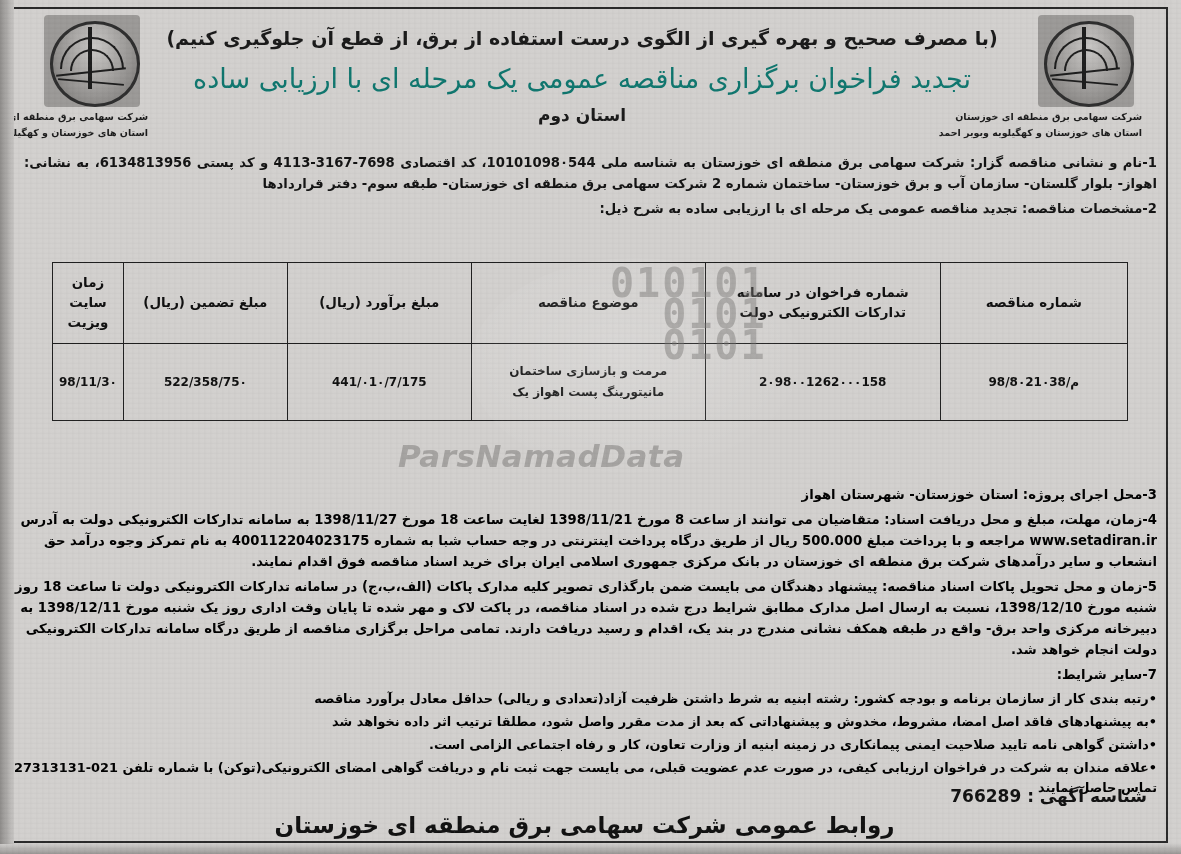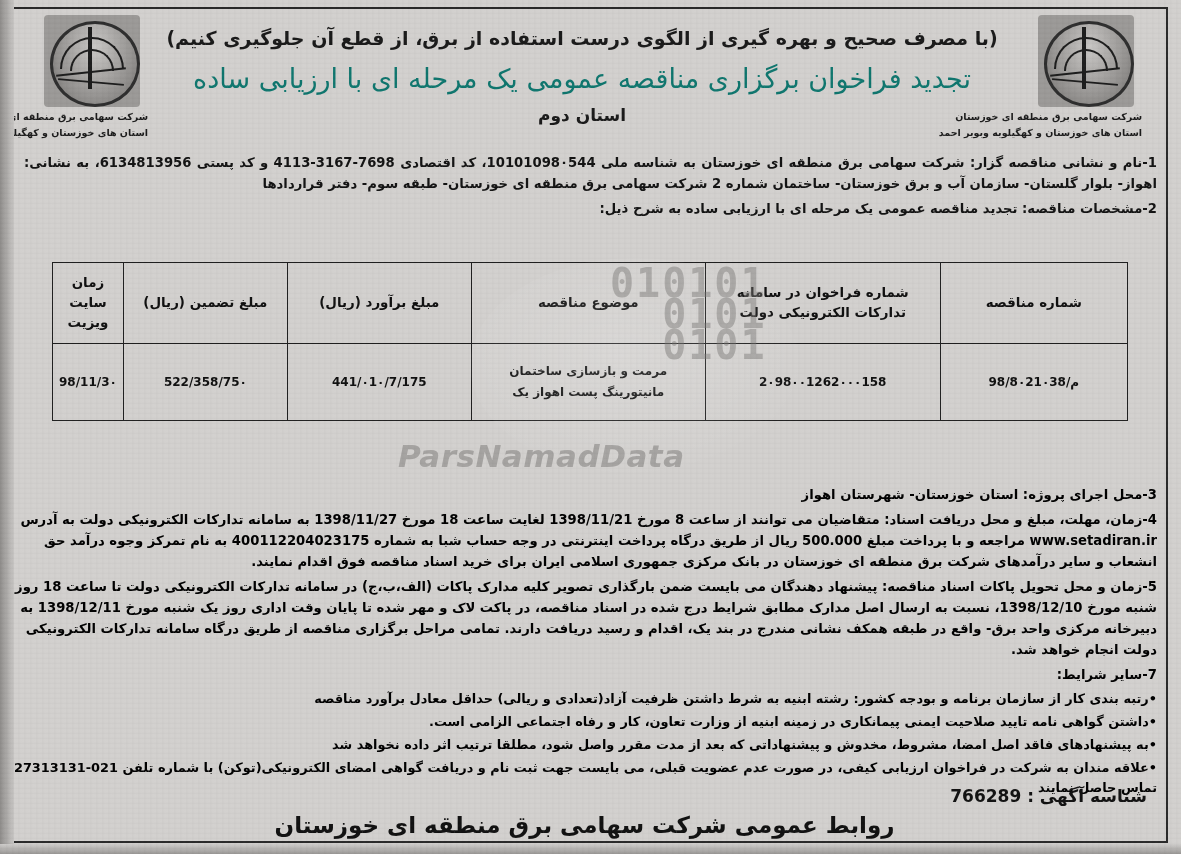--- a/index.html
+++ b/index.html
@@ -340,22 +340,22 @@
 
   <div class="wm-text">ParsNamadData</div>
 
   <div class="lower">
     <p class="para">3-محل اجرای پروژه: استان خوزستان- شهرستان اهواز</p>
     <p class="para">4-زمان، مهلت، مبلغ و محل دریافت اسناد: متقاضیان می توانند از ساعت 8 مورخ 1398/11/21 لغایت ساعت 18 مورخ 1398/11/27 به سامانه تدارکات الکترونیکی دولت به آدرس www.setadiran.ir مراجعه و با پرداخت مبلغ 500.000 ریال از طریق درگاه پرداخت اینترنتی در وجه حساب شبا به شماره 400112204023175 به نام تمرکز وجوه درآمد حق انشعاب و سایر درآمدهای شرکت برق منطقه ای خوزستان در بانک مرکزی جمهوری اسلامی ایران برای خرید اسناد مناقصه فوق اقدام نمایند.</p>
     <p class="para">5-زمان و محل تحویل پاکات اسناد مناقصه: پیشنهاد دهندگان می بایست ضمن بارگذاری تصویر کلیه مدارک پاکات (الف،ب،ج) در سامانه تدارکات الکترونیکی دولت تا ساعت 18 روز شنبه مورخ 1398/12/10، نسبت به ارسال اصل مدارک مطابق شرایط درج شده در اسناد مناقصه، در پاکت لاک و مهر شده تا پایان وقت اداری روز یک شنبه مورخ 1398/12/11 به دبیرخانه مرکزی واحد برق- واقع در طبقه همکف نشانی مندرج در بند یک، اقدام و رسید دریافت دارند. تمامی مراحل برگزاری مناقصه از طریق درگاه سامانه تدارکات الکترونیکی دولت انجام خواهد شد.</p>
     <p class="para">7-سایر شرایط:</p>
     <div class="bullets">
       <p>•رتبه بندی کار از سازمان برنامه و بودجه کشور: رشته ابنیه به شرط داشتن ظرفیت آزاد(تعدادی و ریالی) حداقل معادل برآورد مناقصه</p>
+      <p>•به پیشنهادهای فاقد اصل امضا، مشروط، مخدوش و پیشنهاداتی که بعد از مدت مقرر واصل شود، مطلقا ترتیب اثر داده نخواهد شد</p>
       <p>•داشتن گواهی نامه تایید صلاحیت ایمنی پیمانکاری در زمینه ابنیه از وزارت تعاون، کار و رفاه اجتماعی الزامی است.</p>
-      <p>•به پیشنهادهای فاقد اصل امضا، مشروط، مخدوش و پیشنهاداتی که بعد از مدت مقرر واصل شود، مطلقا ترتیب اثر داده نخواهد شد</p>
       <p>•علاقه مندان به شرکت در فراخوان ارزیابی کیفی، در صورت عدم عضویت قبلی، می بایست جهت ثبت نام و دریافت گواهی امضای الکترونیکی(توکن) با شماره تلفن 021-27313131 تماس حاصل نمایند</p>
     </div>
   </div>
 
   <div class="ad-id">شناسه آگهی : 766289</div>
   <div class="footer">روابط عمومی شرکت سهامی برق منطقه ای خوزستان</div>
 
   <div class="shade-l"></div>
   <div class="shade-b"></div>
 </div>

